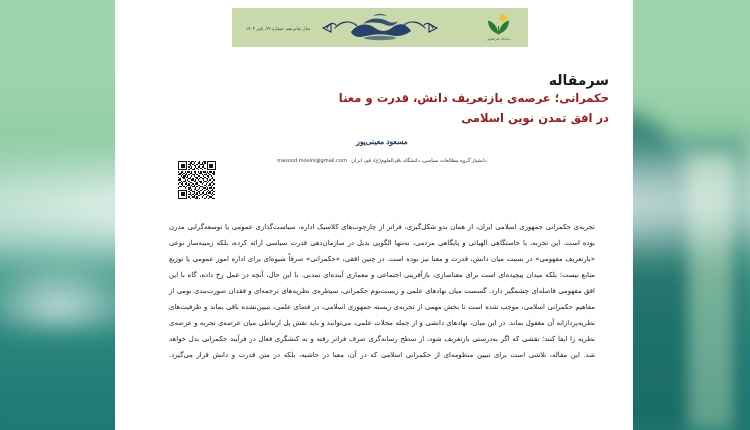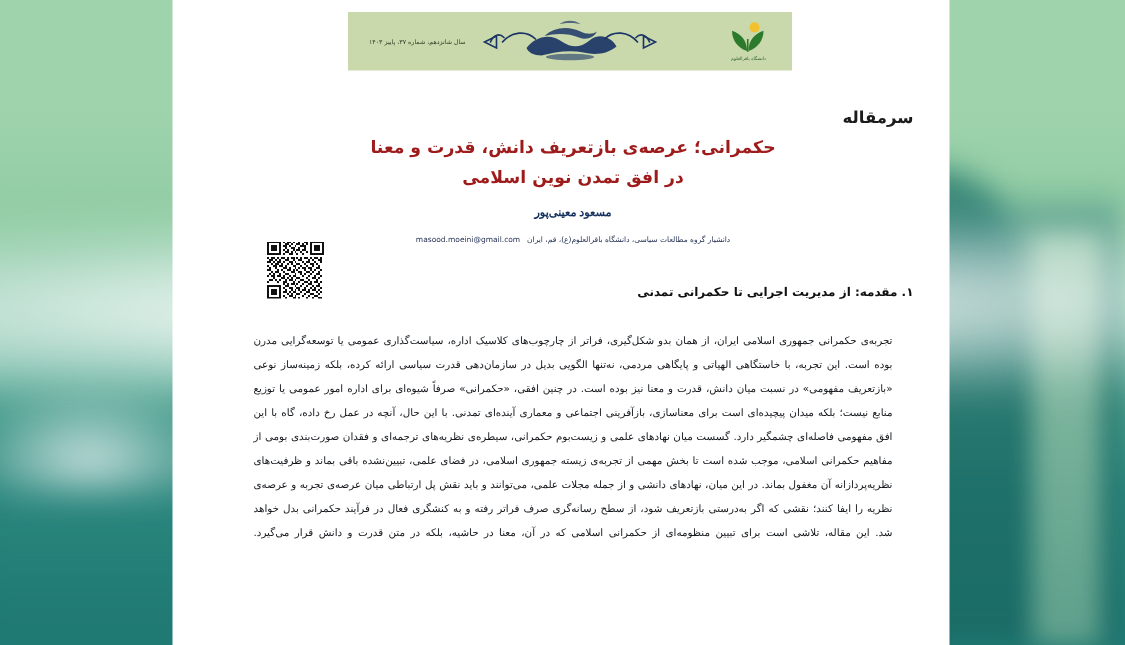--- a/index.html
+++ b/index.html
@@ -161,31 +161,30 @@
     direction: rtl;
     margin-top: 1px;
     white-space: nowrap;
   }
 
   
   .kicker {
     position: absolute;
     right: 24px;
     top: 72px;
-    font-size: 11px;
+    font-size: 14px;
     font-weight: bold;
     color: #1b1b1b;
     direction: rtl;
   }
   .title-block {
     position: absolute;
     left: 40px;
     right: 24px;
     top: 88px;
-    text-align: center;
     direction: rtl;
   }
   .title-line {
     font-size: 11.5px;
     font-weight: bold;
     color: #9e1b1b;
     line-height: 1.75;
     white-space: nowrap;
   }
   .author-name {
@@ -532,20 +531,19 @@
           <rect x="9" y="28" width="1" height="1"></rect>
             <rect x="13" y="28" width="2" height="1"></rect>
           <rect x="16" y="28" width="1" height="1"></rect>
             <rect x="20" y="28" width="1" height="1"></rect>
           <rect x="23" y="28" width="1" height="1"></rect>
             <rect x="26" y="28" width="2" height="1"></rect>
         </g>
       </svg>
     </div>
 
-    <div class="section-heading">۱. مقدمه: از مدیریت اجرایی تا حکمرانی تمدنی</div>
 
     <div class="body-copy">
       <p>تجربه‌ی حکمرانی جمهوری اسلامی ایران، از همان بدو شکل‌گیری، فراتر از چارچوب‌های کلاسیک اداره، سیاست‌گذاری عمومی یا توسعه‌گرایی مدرن بوده است. این تجربه، با خاستگاهی الهیاتی و پایگاهی مردمی، نه‌تنها الگویی بدیل در سازمان‌دهی قدرت سیاسی ارائه کرده، بلکه زمینه‌ساز نوعی «بازتعریف مفهومی» در نسبت میان دانش، قدرت و معنا نیز بوده است. در چنین افقی، «حکمرانی» صرفاً شیوه‌ای برای اداره امور عمومی یا توزیع منابع نیست؛ بلکه میدان پیچیده‌ای است برای معناسازی، بازآفرینی اجتماعی و معماری آینده‌ای تمدنی. با این حال، آنچه در عمل رخ داده، گاه با این افق مفهومی فاصله‌ای چشمگیر دارد. گسست میان نهادهای علمی و زیست‌بوم حکمرانی، سیطره‌ی نظریه‌های ترجمه‌ای و فقدان صورت‌بندی بومی از مفاهیم حکمرانی اسلامی، موجب شده است تا بخش مهمی از تجربه‌ی زیسته جمهوری اسلامی، در فضای علمی، تبیین‌نشده باقی بماند و ظرفیت‌های نظریه‌پردازانه آن مغفول بماند. در این میان، نهادهای دانشی و از جمله مجلات علمی، می‌توانند و باید نقش پل ارتباطی میان عرصه‌ی تجربه و عرصه‌ی نظریه را ایفا کنند؛ نقشی که اگر به‌درستی بازتعریف شود، از سطح رسانه‌گری صرف فراتر رفته و به کنشگری فعال در فرآیند حکمرانی بدل خواهد شد. این مقاله، تلاشی است برای تبیین منظومه‌ای از حکمرانی اسلامی که در آن، معنا در حاشیه، بلکه در متن قدرت و دانش قرار می‌گیرد.</p>
     </div>
 
   </div>
 </div>
 
 </body></html>

